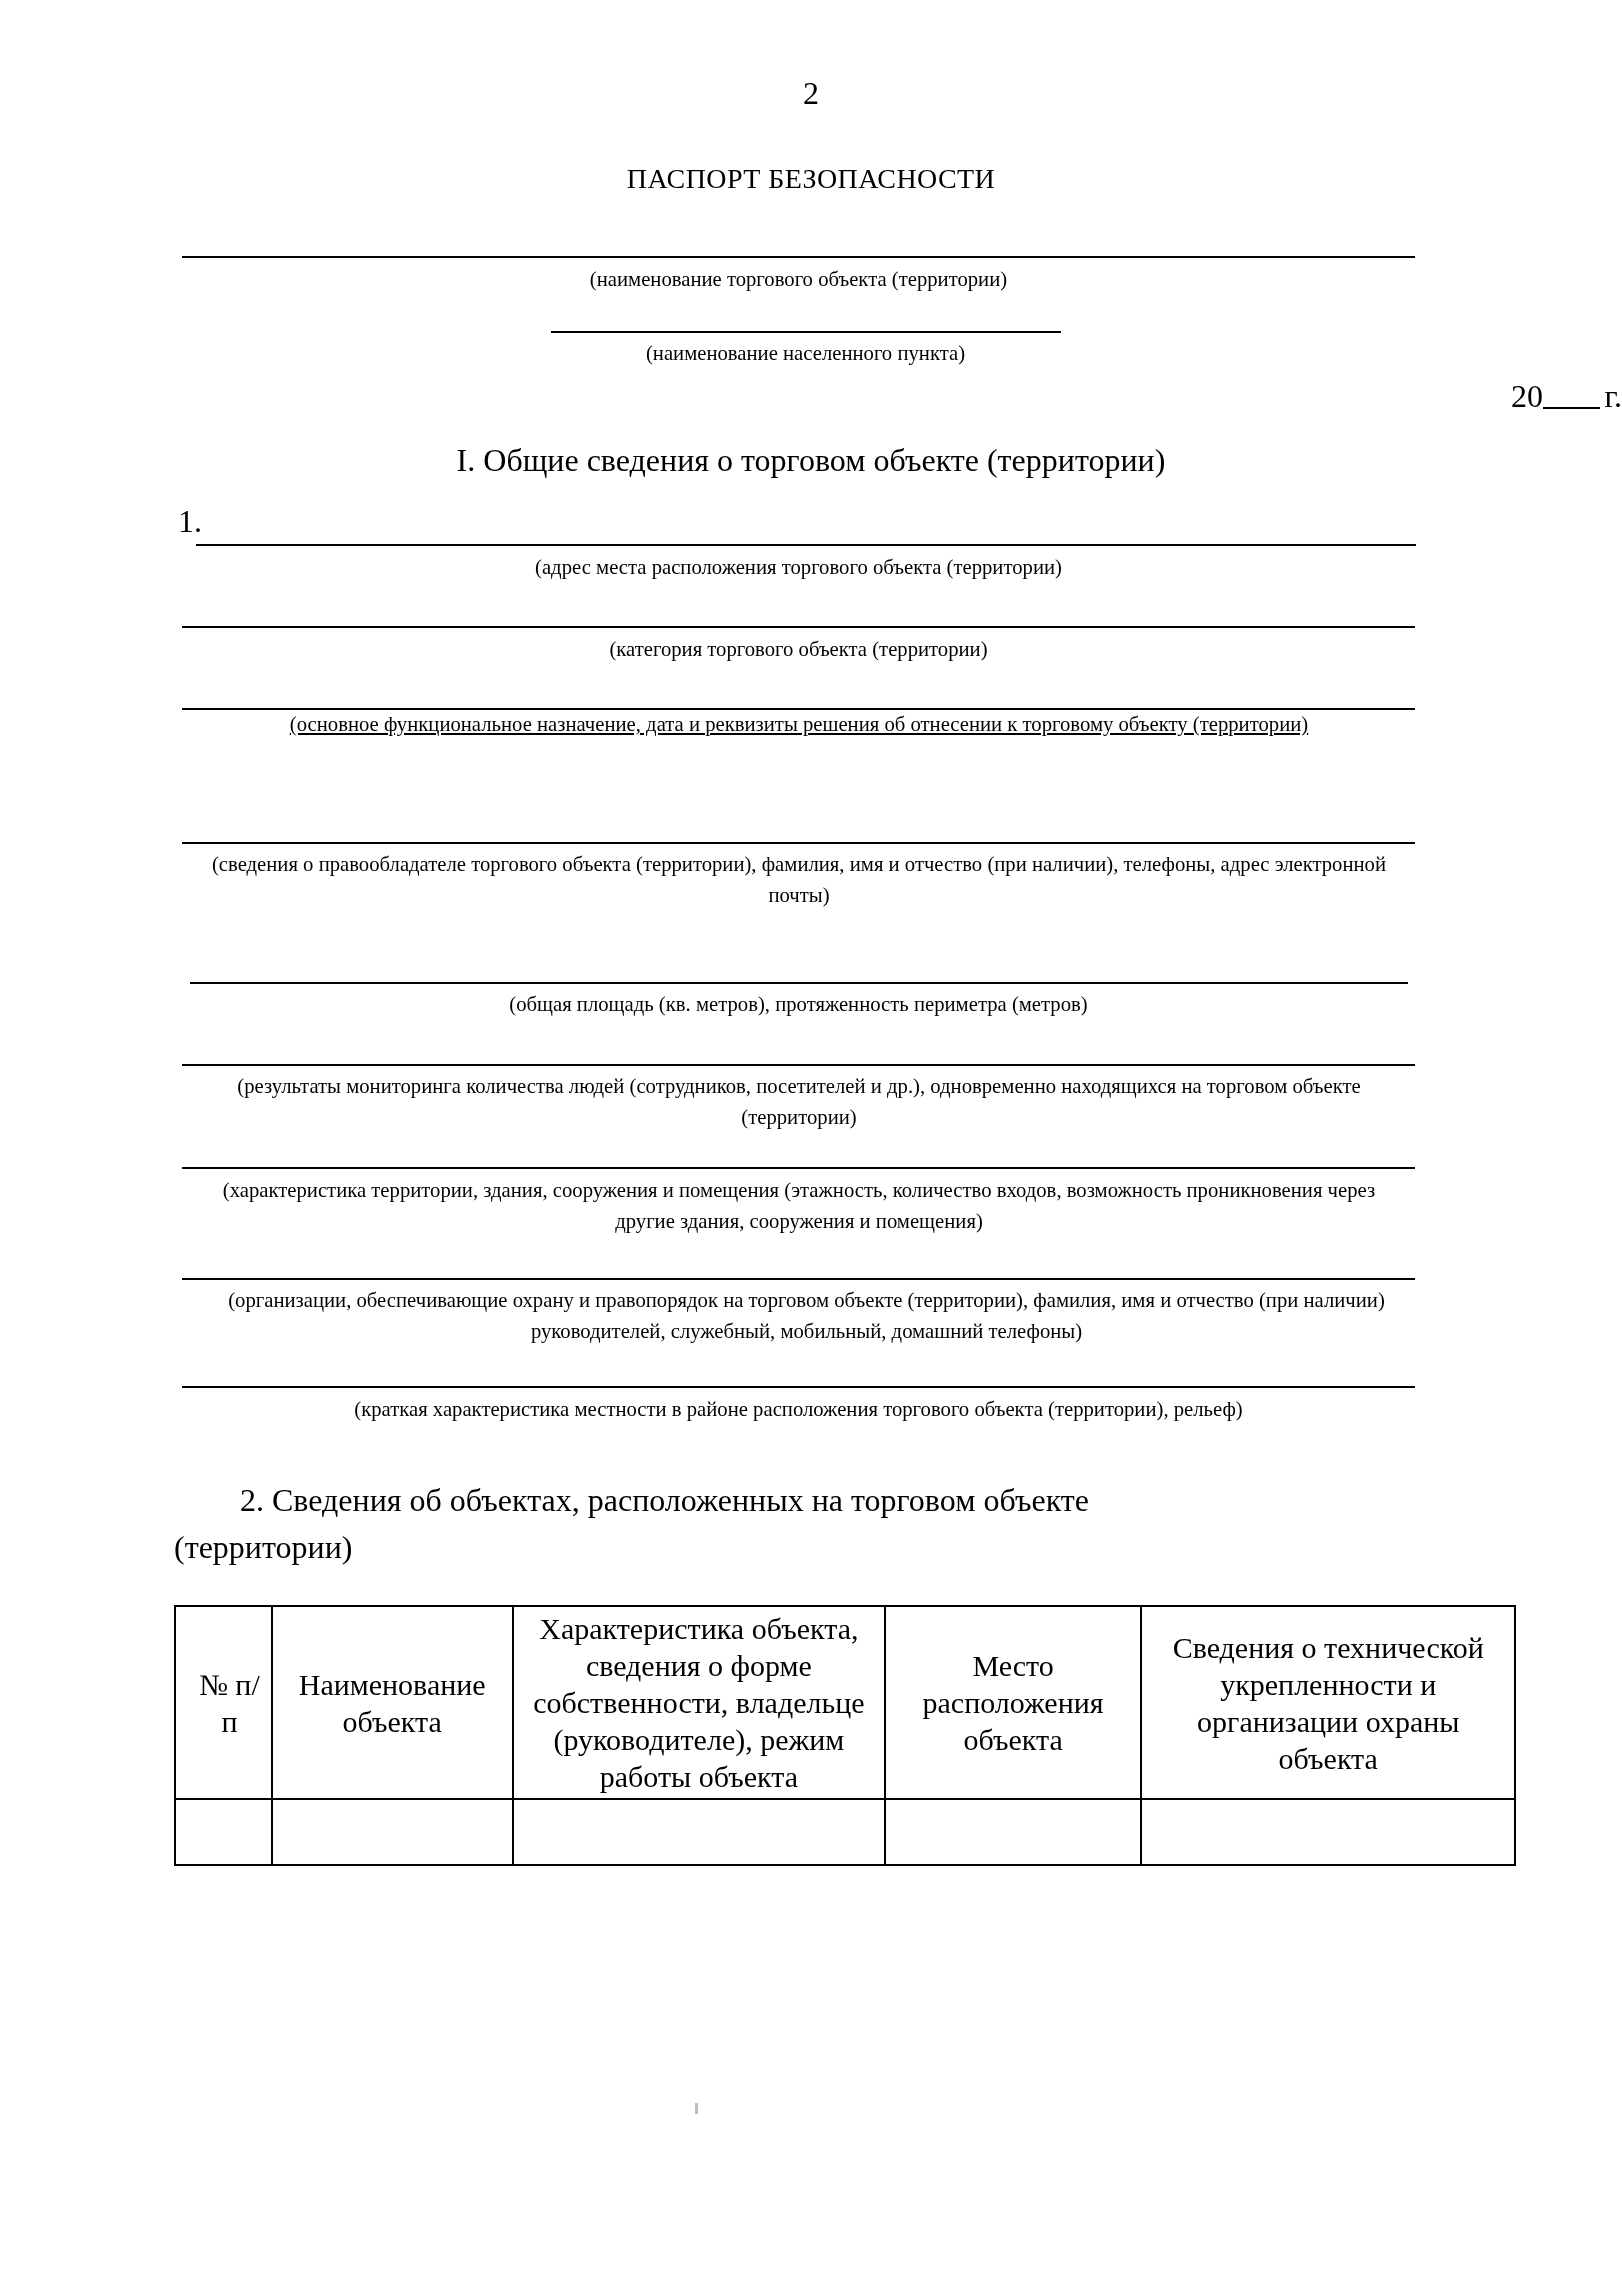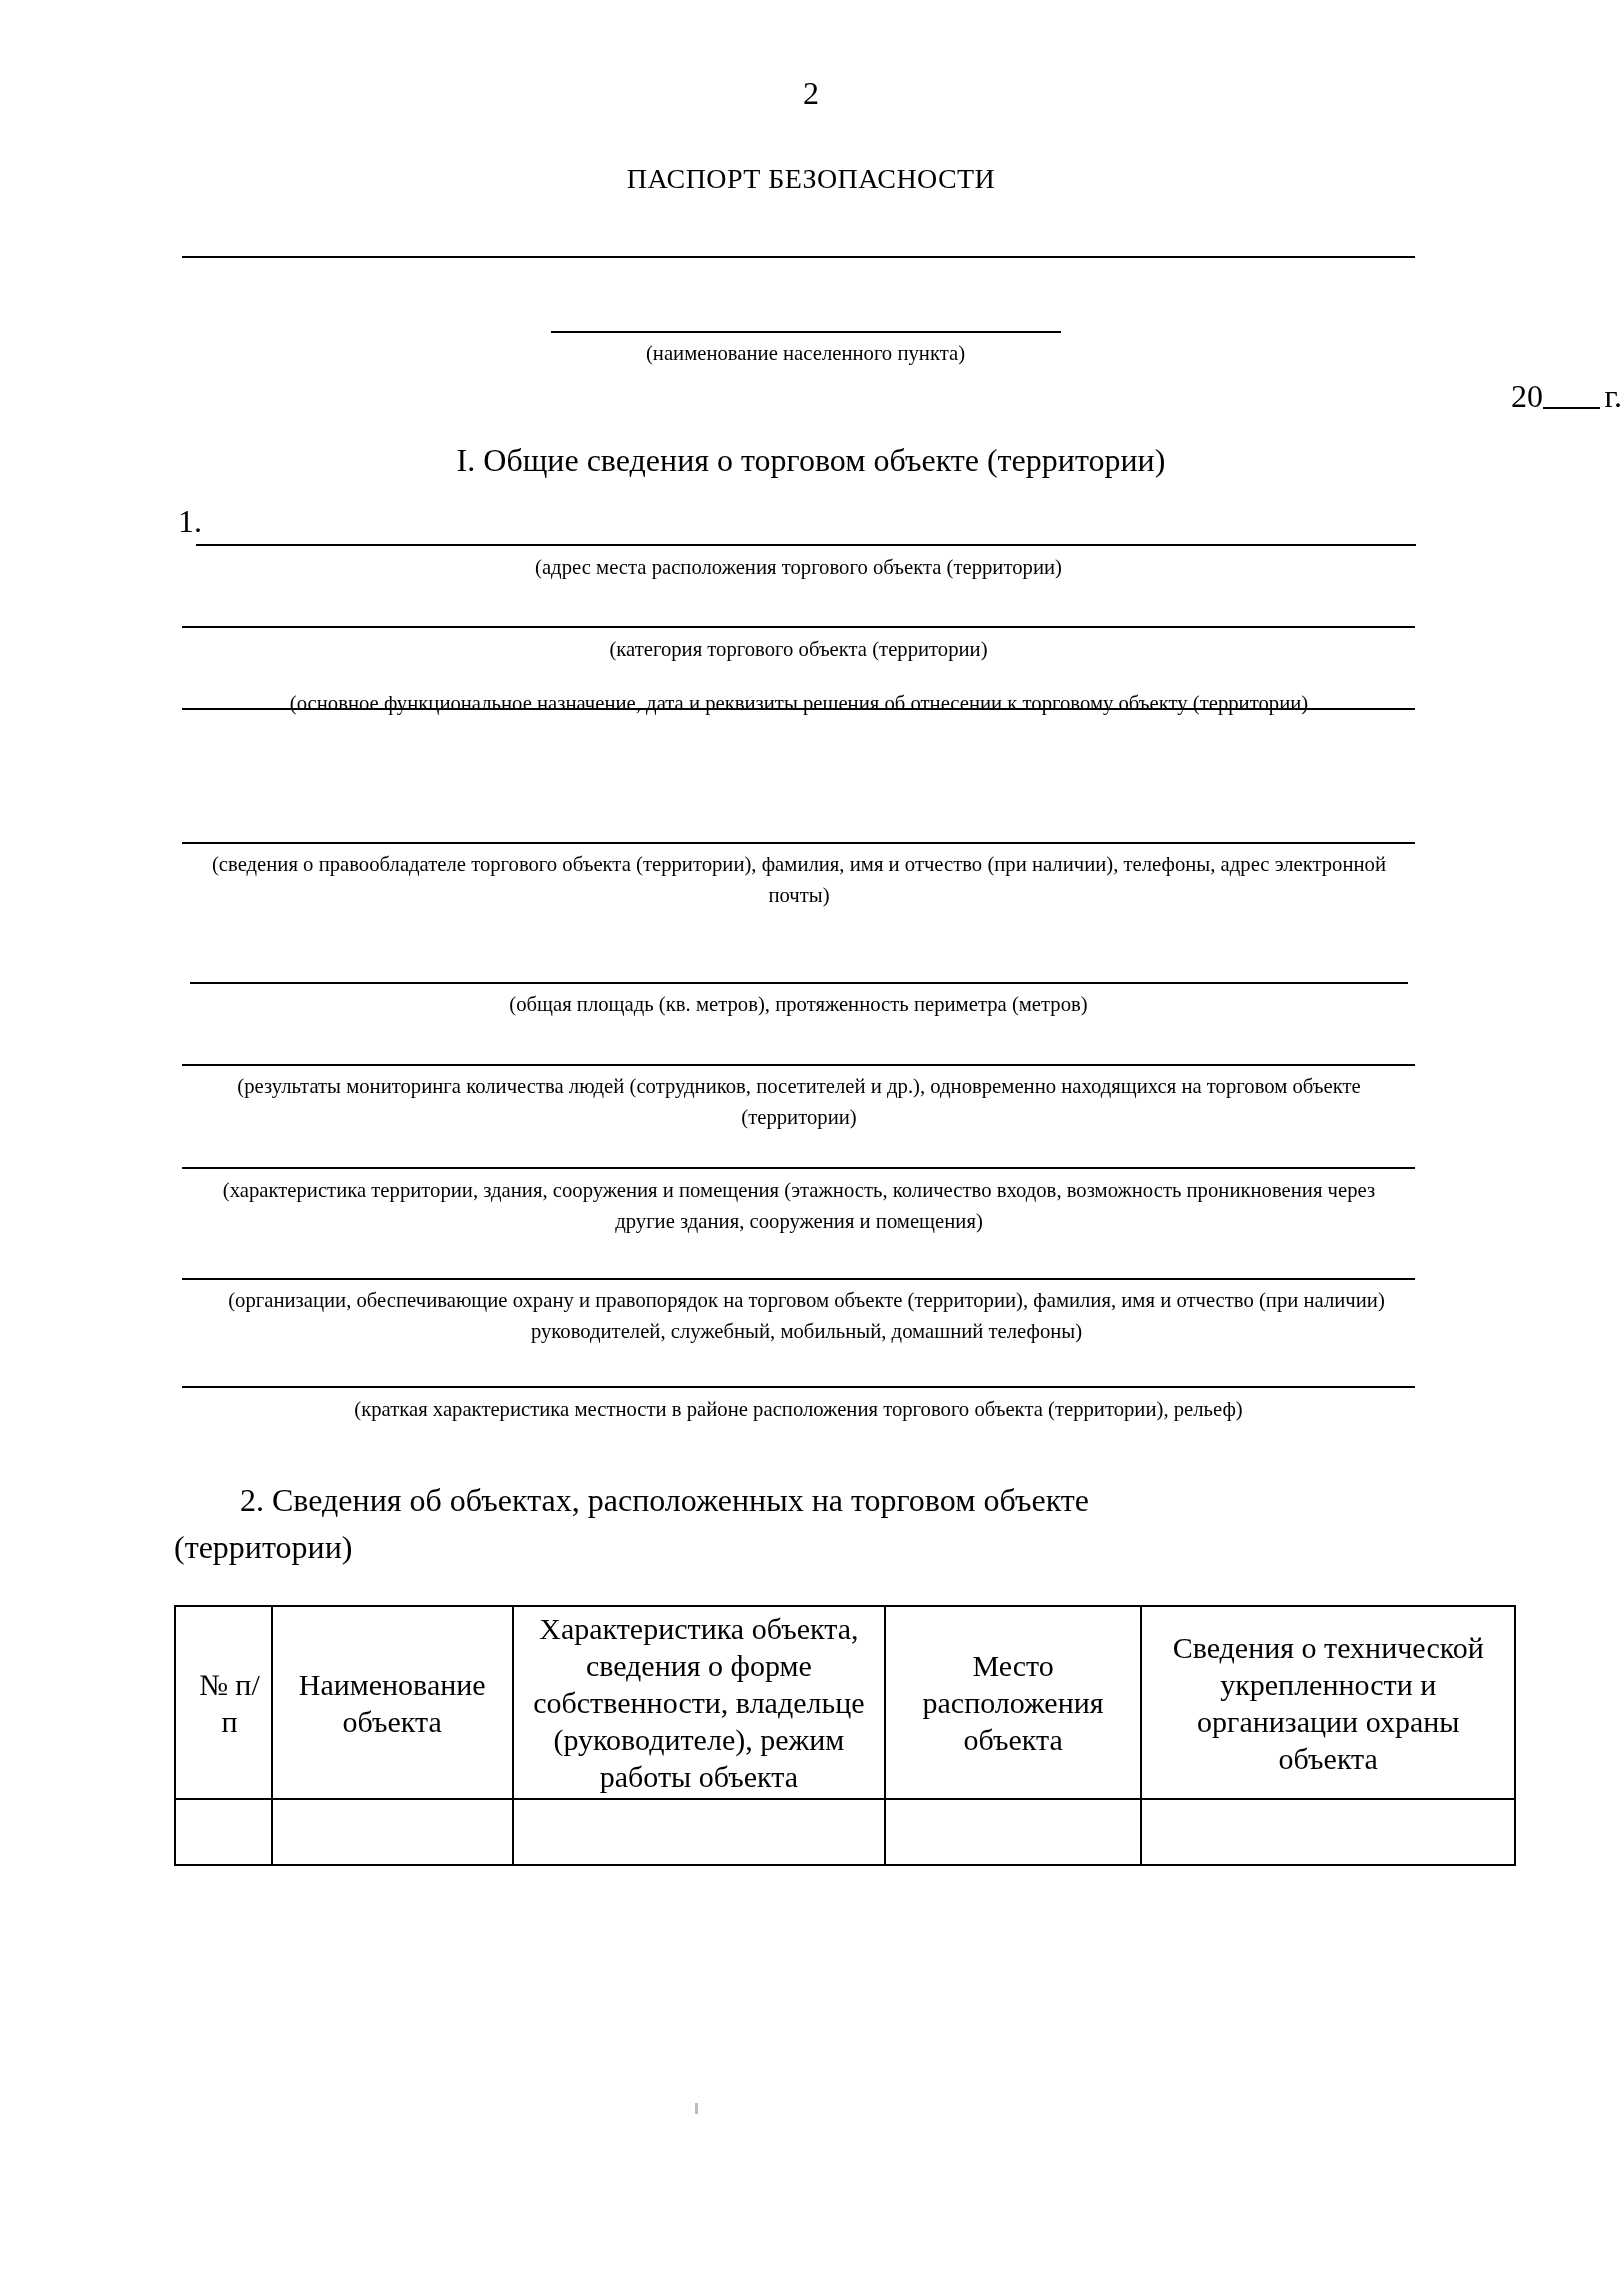--- a/index.html
+++ b/index.html
@@ -150,40 +150,41 @@
 </head>
 <body>
 
 <div class="page">
 
   <div class="page-number">2</div>
 
   <div class="doc-title">ПАСПОРТ БЕЗОПАСНОСТИ</div>
 
   <div class="rule" style="left:182px; top:256px; width:1233px;"></div>
+  <div class="caption" style="left:182px; top:264px; width:1233px;">(наименование торгового объекта (территории)</div>
 
   <div class="rule" style="left:551px; top:331px; width:510px;"></div>
   <div class="caption" style="left:474px; top:338px; width:663px;">(наименование населенного пункта)</div>
 
   <div class="year-line">
     <span>20</span><span class="year-blank"></span><span>г.</span>
   </div>
 
   <div class="section-heading">I. Общие сведения о торговом объекте (территории)</div>
 
   <div class="item-number">1.</div>
 
   <div class="rule" style="left:196px; top:544px; width:1220px;"></div>
   <div class="caption" style="left:182px; top:552px; width:1233px;">(адрес места расположения торгового объекта (территории)</div>
 
   <div class="rule" style="left:182px; top:626px; width:1233px;"></div>
   <div class="caption" style="left:182px; top:634px; width:1233px;">(категория торгового объекта (территории)</div>
 
   <div class="rule" style="left:182px; top:708px; width:1233px;"></div>
-  <div class="caption" style="left:196px; top:688px; width:1206px;">(основное функциональное назначение, дата и реквизиты решения об отнесении к торговому объекту (территории)</div>
+  <div class="caption" style="left:196px; top:709px; width:1206px;text-decoration:underline;">(основное функциональное назначение, дата и реквизиты решения об отнесении к торговому объекту (территории)</div>
 
   <div class="rule" style="left:182px; top:842px; width:1233px;"></div>
   <div class="caption" style="left:196px; top:849px; width:1206px;">(сведения о правообладателе торгового объекта (территории), фамилия, имя и отчество (при наличии), телефоны, адрес электронной почты)</div>
 
   <div class="rule" style="left:190px; top:982px; width:1218px;"></div>
   <div class="caption" style="left:182px; top:989px; width:1233px;">(общая площадь (кв. метров), протяженность периметра (метров)</div>
 
   <div class="rule" style="left:182px; top:1064px; width:1233px;"></div>
   <div class="caption" style="left:196px; top:1071px; width:1206px;">(результаты мониторинга количества людей (сотрудников, посетителей и др.), одновременно находящихся на торговом объекте (территории)</div>
 

